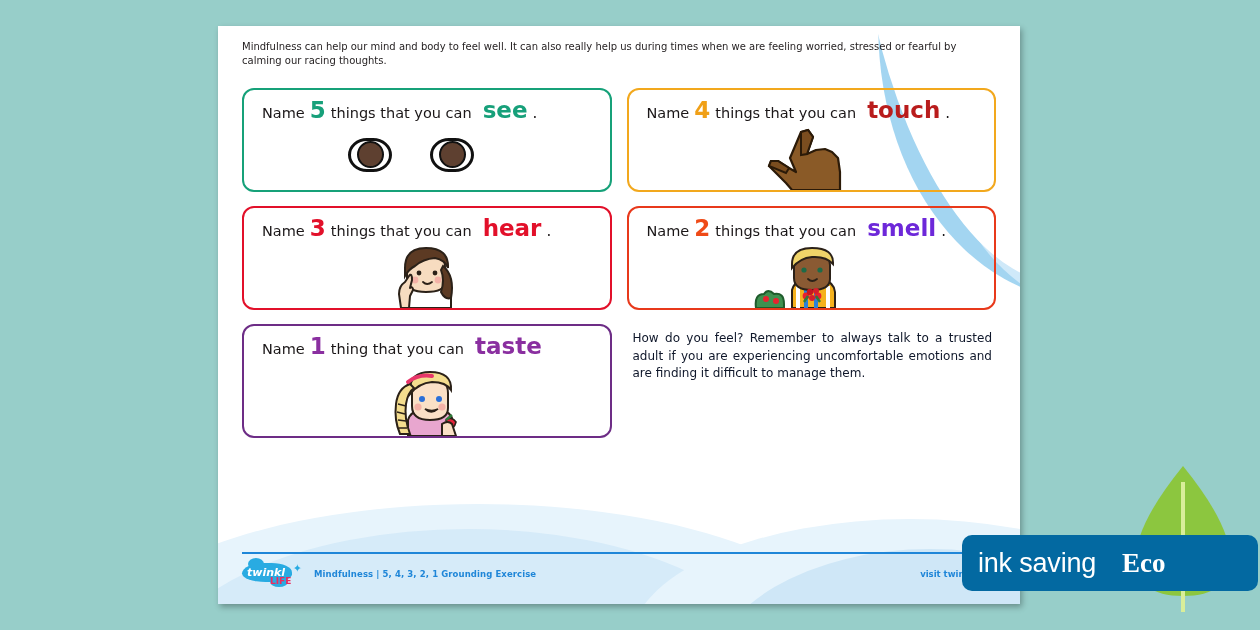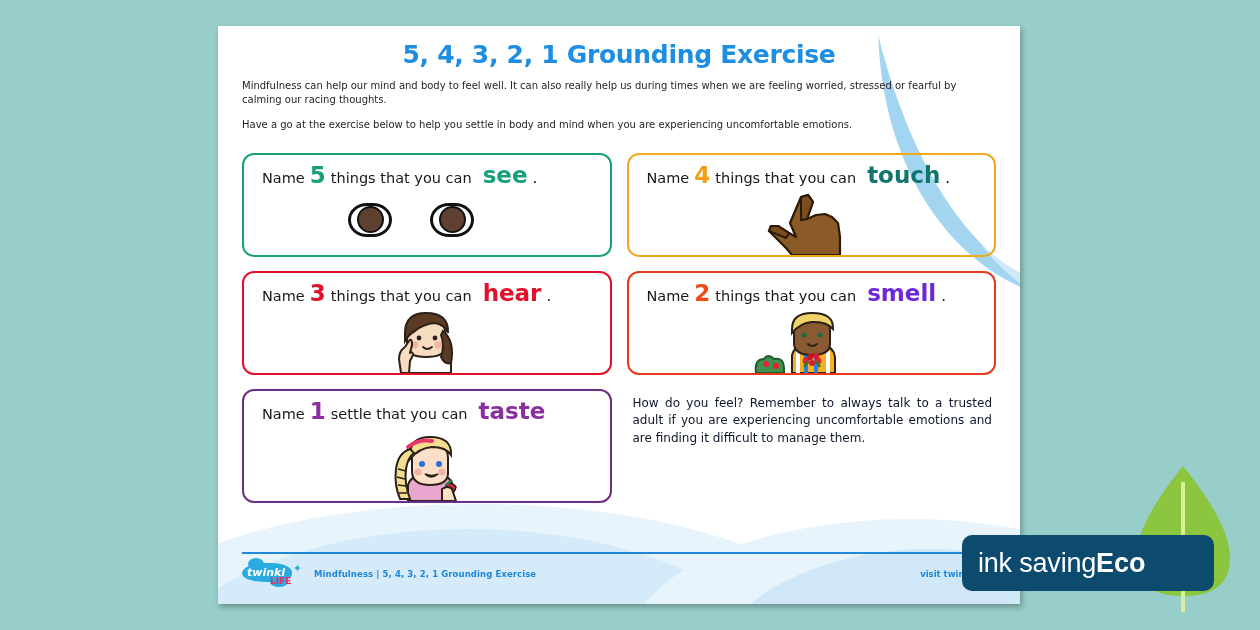--- a/index.html
+++ b/index.html
@@ -257,40 +257,41 @@
     font-size: 8.5px;
     font-weight: bold;
     color: #1f86d8;
   }
 
   
   #eco-badge {
     position: absolute;
     left: 962px;
     top: 535px;
-    width: 252px;
+    width: 296px;
     height: 56px;
-    background: #0c4a6e;
+    background: #0369a1;
     border-radius: 10px;
     z-index: 20;
     display:flex;
     align-items:center;
   }
   #eco-text {
     color:#ffffff;
     font-family:"Liberation Sans", sans-serif;
     font-size: 27px;
     padding-left: 16px;
     letter-spacing: -0.2px;
   }
   #eco-word {
     color:#ffffff;
-    font-family:Liberation Sans, sans-serif;
+    font-family:Liberation Serif, serif;
     font-size: 27px;
     font-weight: bold;
+    margin-left: 26px;
     position: relative;
     z-index: 3;
   }
   #eco-leaf {
     position:absolute;
     left: 1130px;
     top: 462px;
     width: 106px;
     height: 150px;
     z-index: 19;
@@ -305,24 +306,22 @@
   <div class="wave-topright-3"></div>
   <div class="wave-topright-2"></div>
 
   <div class="wave-bottom-a"></div>
   <div class="wave-bottom-b"></div>
   <div class="wave-bottom-c"></div>
   <div class="wave-bottom-d"></div>
 
   <div id="page-content">
 
-    <h1 id="doc-title">5, 4, 3, 2, 1 Grounding Exercise</h1>
 
     <p class="intro-p">Mindfulness can help our mind and body to feel well. It can also really help us during times when we are feeling worried, stressed or fearful by calming our racing thoughts.</p>
-    <p class="intro-p">Have a go at the exercise below to help you settle in body and mind when you are experiencing uncomfortable emotions.</p>
 
     <div id="prompt-grid">
 
       <div class="prompt-box" style="border-color:#16a179">
         <div class="prompt-line">
           <span>Name</span>
           <span class="pnum" style="color:#17a07a">5</span>
           <span>things that you can</span>
           <span class="psense" style="color:#17a07a">see</span>
           <span class="pdot">.</span>
@@ -337,21 +336,21 @@
               <div class="iris"></div>
           </div>
         </div>
       </div>
 
       <div class="prompt-box" style="border-color:#f2a81d">
         <div class="prompt-line">
           <span>Name</span>
           <span class="pnum" style="color:#f0a017">4</span>
           <span>things that you can</span>
-          <span class="psense" style="color:#0f766e">touch</span>
+          <span class="psense" style="color:#b91c1c">touch</span>
           <span class="pdot">.</span>
         </div>
         <div class="art">
           <svg class="hand-wrap" width="110" height="62" viewBox="0 0 110 62">
             <path d="M45 4 L52 2 L57 9 L51 26 L60 22 L69 21 L76 24 L82 30 L84 44 L84 62 L36 62 L30 55
                      L18 43 L13 38 L15 33 L22 33 L33 40 L40 44 L34 30 Z" fill="#8a5a27" stroke="#2b1a08" stroke-width="2.2" stroke-linejoin="round"></path>
             <path d="M45 4 L52 2 L57 9 L51 26 L45 27 Z" fill="#7b4d1f" stroke="#2b1a08" stroke-width="2"></path>
             <path d="M13 38 L15 33 L22 33 L33 40 L30 45 Z" fill="#7b4d1f" stroke="#2b1a08" stroke-width="2"></path>
           </svg>
         </div>
@@ -413,21 +412,21 @@
               <circle cx="30" cy="55" r="3" fill="#e8222f"></circle>
             </g>
           </svg>
         </div>
       </div>
 
       <div class="prompt-box tall" style="border-color:#6d2d86">
         <div class="prompt-line">
           <span>Name</span>
           <span class="pnum" style="color:#8a2fa0">1</span>
-          <span>settle that you can</span>
+          <span>thing that you can</span>
           <span class="psense" style="color:#8a2fa0">taste</span>
           <span class="pdot"></span>
         </div>
         <div class="art" style="height:72px">
           <svg class="char" width="110" height="72" viewBox="0 0 110 72">
             <path d="M36 72 L36 56 Q38 48 50 45 L68 45 Q80 48 81 58 L81 72 Z" fill="#e8a6cf" stroke="#2b2118" stroke-width="2"></path>
             <path d="M40 28 Q40 14 58 14 Q76 14 76 29 L76 44 Q76 56 58 56 Q40 56 40 42 Z" fill="#fae0c6" stroke="#2b2118" stroke-width="2"></path>
             <path d="M38 26 Q38 8 58 8 Q80 8 79 26 Q74 18 60 18 Q47 19 38 30 Z" fill="#f4dd8e" stroke="#2b2118" stroke-width="2"></path>
             <path d="M38 20 Q26 24 24 40 Q22 56 28 70 L38 70 Q32 54 34 40 Q36 28 42 24 Z" fill="#f4dd8e" stroke="#2b2118" stroke-width="2"></path>
             <path d="M26 40 L34 42 M25 48 L33 50 M26 56 L34 57 M27 64 L35 64" stroke="#2b2118" stroke-width="1.4"></path>

